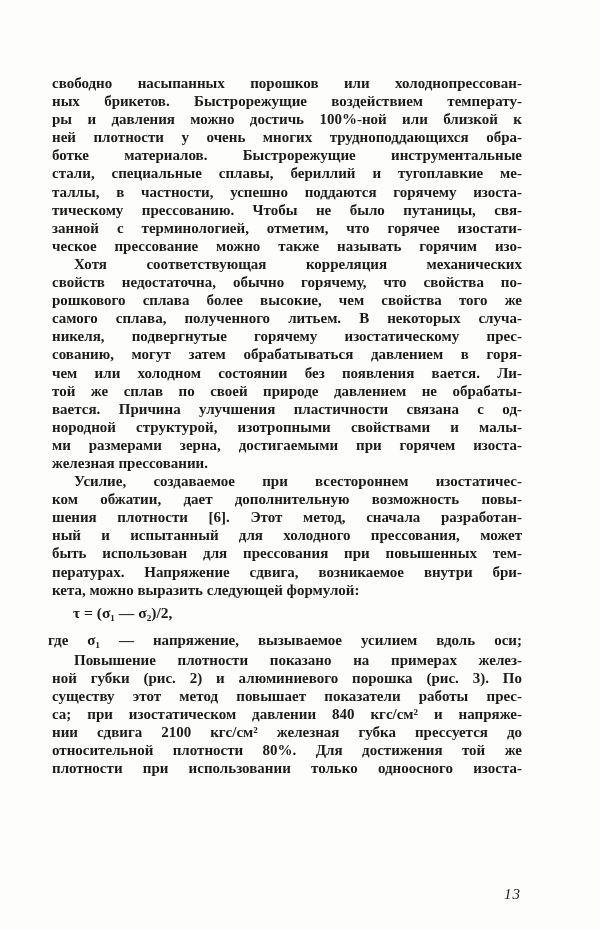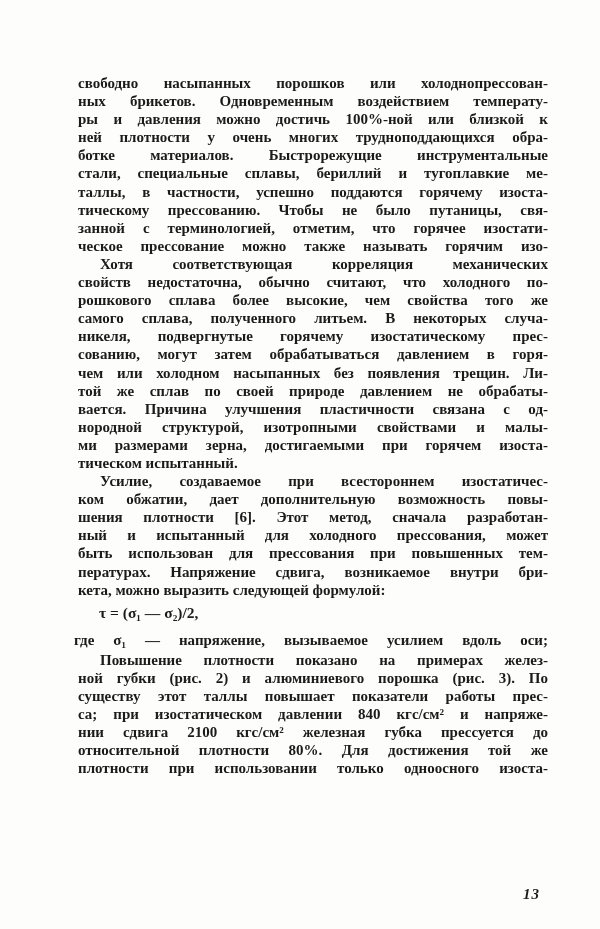--- a/index.html
+++ b/index.html
@@ -12,21 +12,21 @@
     width: 600px;
     height: 929px;
     background: #fdfdfb;
     overflow: hidden;
     font-family: "Liberation Serif", "DejaVu Serif", serif;
     color: #1b1b1b;
     font-weight: bold;
   }
   .text-block {
     position: absolute;
-    left: 78px;
+    left: 52px;
     top: 74px;
     width: 470px;
     font-size: 15px;
     line-height: 18.1px;
   }
   .paragraph { margin: 0; }
   .line {
     text-align: justify;
     text-align-last: justify;
     white-space: normal;
@@ -44,75 +44,75 @@
     text-align: justify;
     text-align-last: justify;
   }
   .where-line.lvl0 { margin-left: -4px; }
   .where-line.lvl1 { margin-left: 38px; }
   .where-line.lvl2 { margin-left: 73px; }
   .where-line.nojust { text-align-last: left; }
   .page-number {
     position: absolute;
     top: 886px;
-    left: 70px;
+    left: 51px;
     width: 470px;
     text-align: right;
     font-style: italic;
-    font-weight: bold;
+    font-weight: normal;
     font-size: 15px;
     letter-spacing: 1px;
   }
 </style>
 </head>
 <body>
 
 <div class="page">
   <div class="text-block" id="text-block">
       <div class="paragraph">
         <div class="line">свободно насыпанных порошков или холоднопрессован-</div>
-        <div class="line">ных брикетов. Одновременным воздействием температу-</div>
+        <div class="line">ных брикетов. Быстрорежущие воздействием температу-</div>
         <div class="line">ры и давления можно достичь 100%-ной или близкой к</div>
         <div class="line">ней плотности у очень многих трудноподдающихся обра-</div>
         <div class="line">ботке материалов. Быстрорежущие инструментальные</div>
         <div class="line">стали, специальные сплавы, бериллий и тугоплавкие ме-</div>
         <div class="line">таллы, в частности, успешно поддаются горячему изоста-</div>
         <div class="line">тическому прессованию. Чтобы не было путаницы, свя-</div>
         <div class="line">занной с терминологией, отметим, что горячее изостати-</div>
         <div class="line">ческое прессование можно также называть горячим изо-</div>
       </div>
       <div class="paragraph">
         <div class="line indent">Хотя соответствующая корреляция механических</div>
-        <div class="line">свойств недостаточна, обычно считают, что холодного по-</div>
+        <div class="line">свойств недостаточна, обычно горячему, что свойства по-</div>
         <div class="line">рошкового сплава более высокие, чем свойства того же</div>
         <div class="line">самого сплава, полученного литьем. В некоторых случа-</div>
         <div class="line">никеля, подвергнутые горячему изостатическому прес-</div>
         <div class="line">сованию, могут затем обрабатываться давлением в горя-</div>
-        <div class="line">чем или холодном насыпанных без появления трещин. Ли-</div>
+        <div class="line">чем или холодном состоянии без появления вается. Ли-</div>
         <div class="line">той же сплав по своей природе давлением не обрабаты-</div>
         <div class="line">вается. Причина улучшения пластичности связана с од-</div>
         <div class="line">нородной структурой, изотропными свойствами и малы-</div>
         <div class="line">ми размерами зерна, достигаемыми при горячем изоста-</div>
-        <div class="line last">тическом испытанный.</div>
+        <div class="line last">железная прессовании.</div>
       </div>
       <div class="paragraph">
         <div class="line indent">Усилие, создаваемое при всестороннем изостатичес-</div>
         <div class="line">ком обжатии, дает дополнительную возможность повы-</div>
         <div class="line">шения плотности [6]. Этот метод, сначала разработан-</div>
         <div class="line">ный и испытанный для холодного прессования, может</div>
         <div class="line">быть использован для прессования при повышенных тем-</div>
         <div class="line">пературах. Напряжение сдвига, возникаемое внутри бри-</div>
         <div class="line last">кета, можно выразить следующей формулой:</div>
       </div>
       <div class="formula-line">τ = (σ₁ — σ₂)/2,</div>
       <div class="where-line lvl0">где σ₁ — напряжение, вызываемое усилием вдоль оси;</div>
       <div class="paragraph">
         <div class="line indent">Повышение плотности показано на примерах желез-</div>
         <div class="line">ной губки (рис. 2) и алюминиевого порошка (рис. 3). По</div>
-        <div class="line">существу этот таллы повышает показатели работы прес-</div>
+        <div class="line">существу этот метод повышает показатели работы прес-</div>
         <div class="line">са; при изостатическом давлении 840 кгс/см² и напряже-</div>
         <div class="line">нии сдвига 2100 кгс/см² железная губка прессуется до</div>
         <div class="line">относительной плотности 80%. Для достижения той же</div>
         <div class="line">плотности при использовании только одноосного изоста-</div>
       </div>
     </div>
   <div class="page-number">13</div>
 </div>
 
 </body></html>

